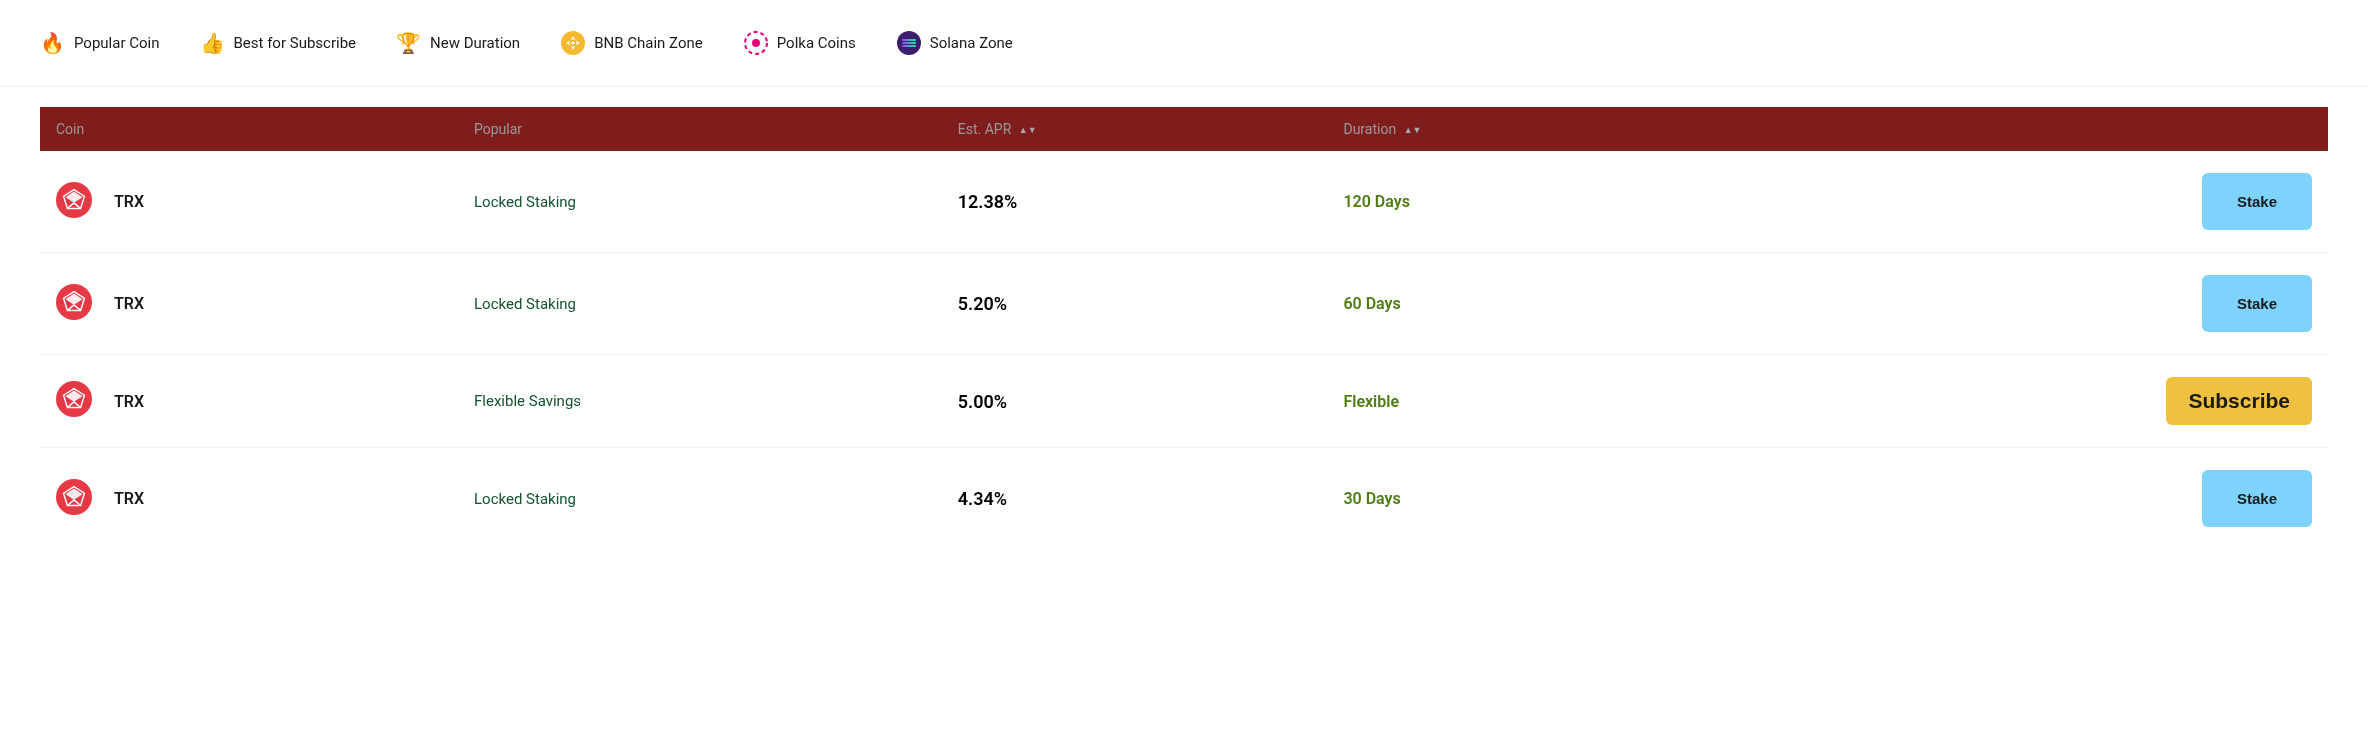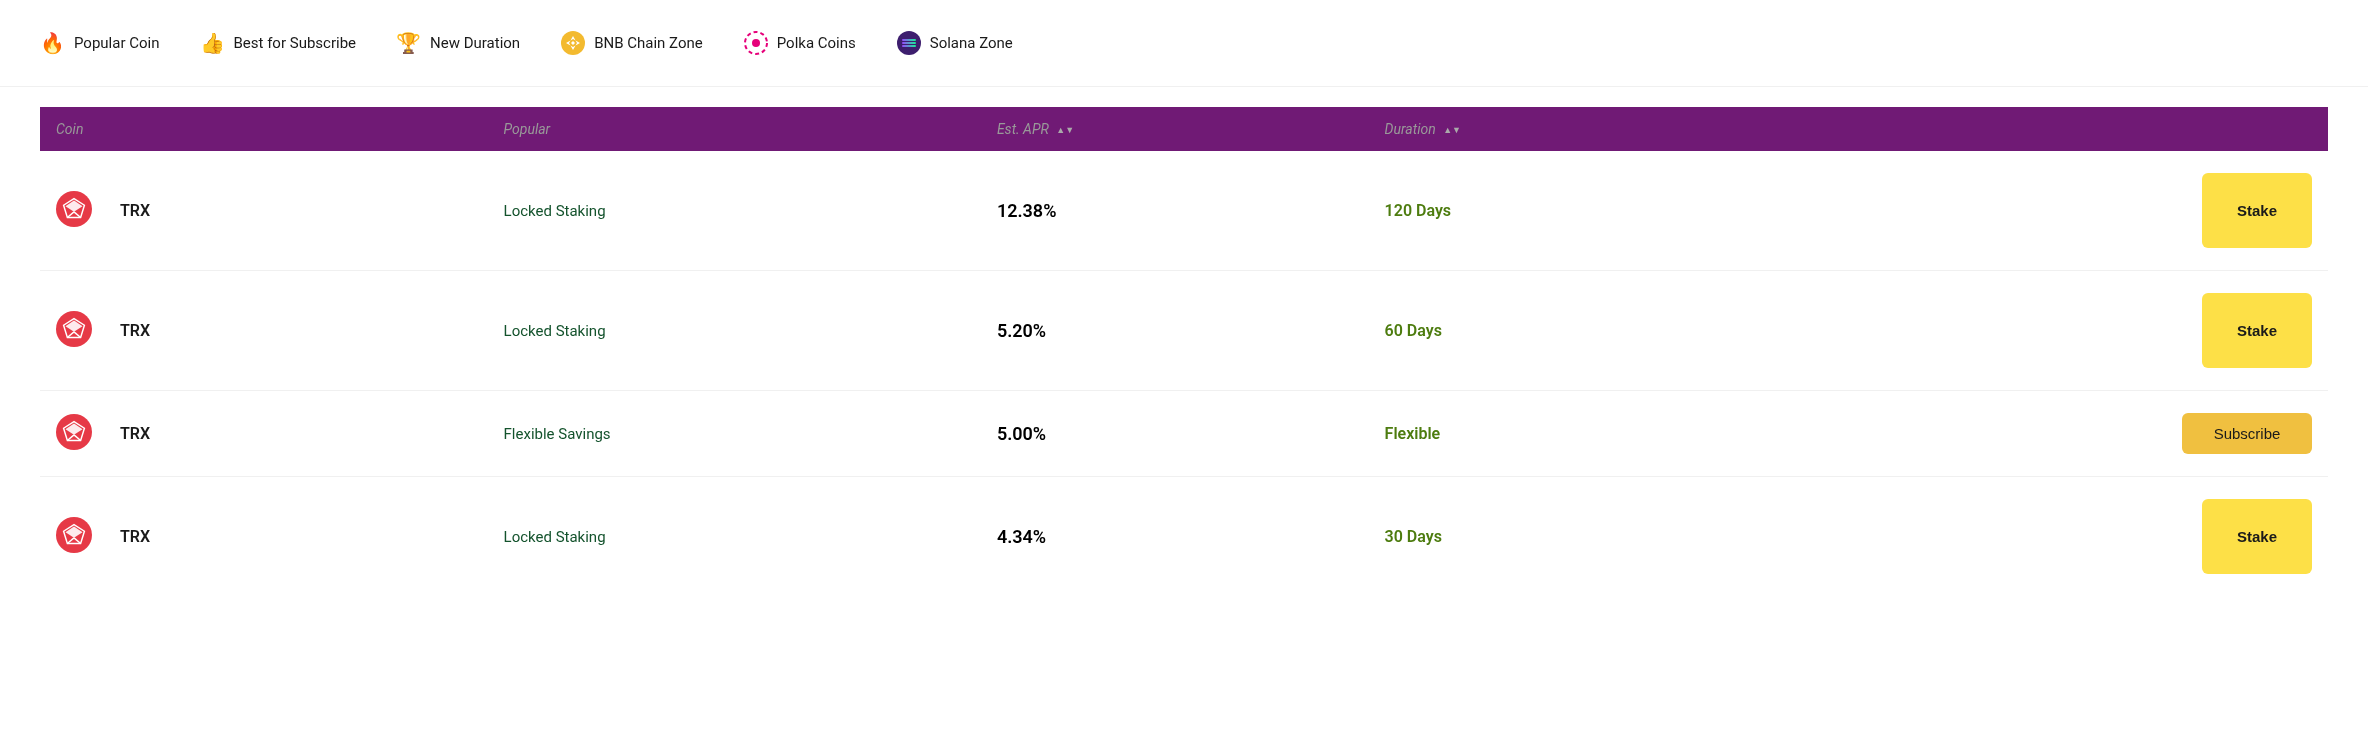--- a/index.html
+++ b/index.html
@@ -47,23 +47,22 @@
       width: 100%;
       border-collapse: collapse;
     }
 
     thead tr th {
       padding: 14px 16px;
       text-align: left;
       color: #999;
       font-weight: 400;
       font-size: 14px;
-      background: #701a75;
+      background: #7f1d1d;
       border-radius: 0;
-      font-style: italic;
     }
 
     thead tr th.sortable {
       cursor: pointer;
     }
 
     thead tr th .sort-icon {
       display: inline-flex;
       flex-direction: column;
       margin-left: 4px;
@@ -82,21 +81,21 @@
     }
 
     tbody tr td {
       padding: 22px 16px;
       vertical-align: middle;
     }
 
     .coin-cell {
       display: flex;
       align-items: center;
-      gap: 28px;
+      gap: 22px;
       font-size: 16px;
       font-weight: 600;
     }
 
     .product-cell {
       font-size: 15px;
       font-weight: 400;
       color: #14532d;
     }
 
@@ -110,38 +109,38 @@
       font-size: 16px;
       font-weight: 600;
       color: #4d7c0f;
     }
 
     .action-cell {
       text-align: right;
     }
 
     .btn-stake {
-      background: #fde047;
+      background: #7dd3fc;
       border: none;
       border-radius: 6px;
-      padding: 29px 28px;
+      padding: 20px 28px;
       font-size: 15px;
       font-weight: 600;
       cursor: pointer;
       color: #1a1a1a;
       min-width: 110px;
     }
 
     .btn-subscribe {
       background: #f0c040;
       border: none;
       border-radius: 6px;
       padding: 12px 22px;
-      font-size: 15px;
-      font-weight: 400;
+      font-size: 21px;
+      font-weight: 700;
       cursor: pointer;
       color: #1a1a1a;
       min-width: 130px;
     }
 
     
     .trx-icon {
       width: 36px;
       height: 36px;
     }

